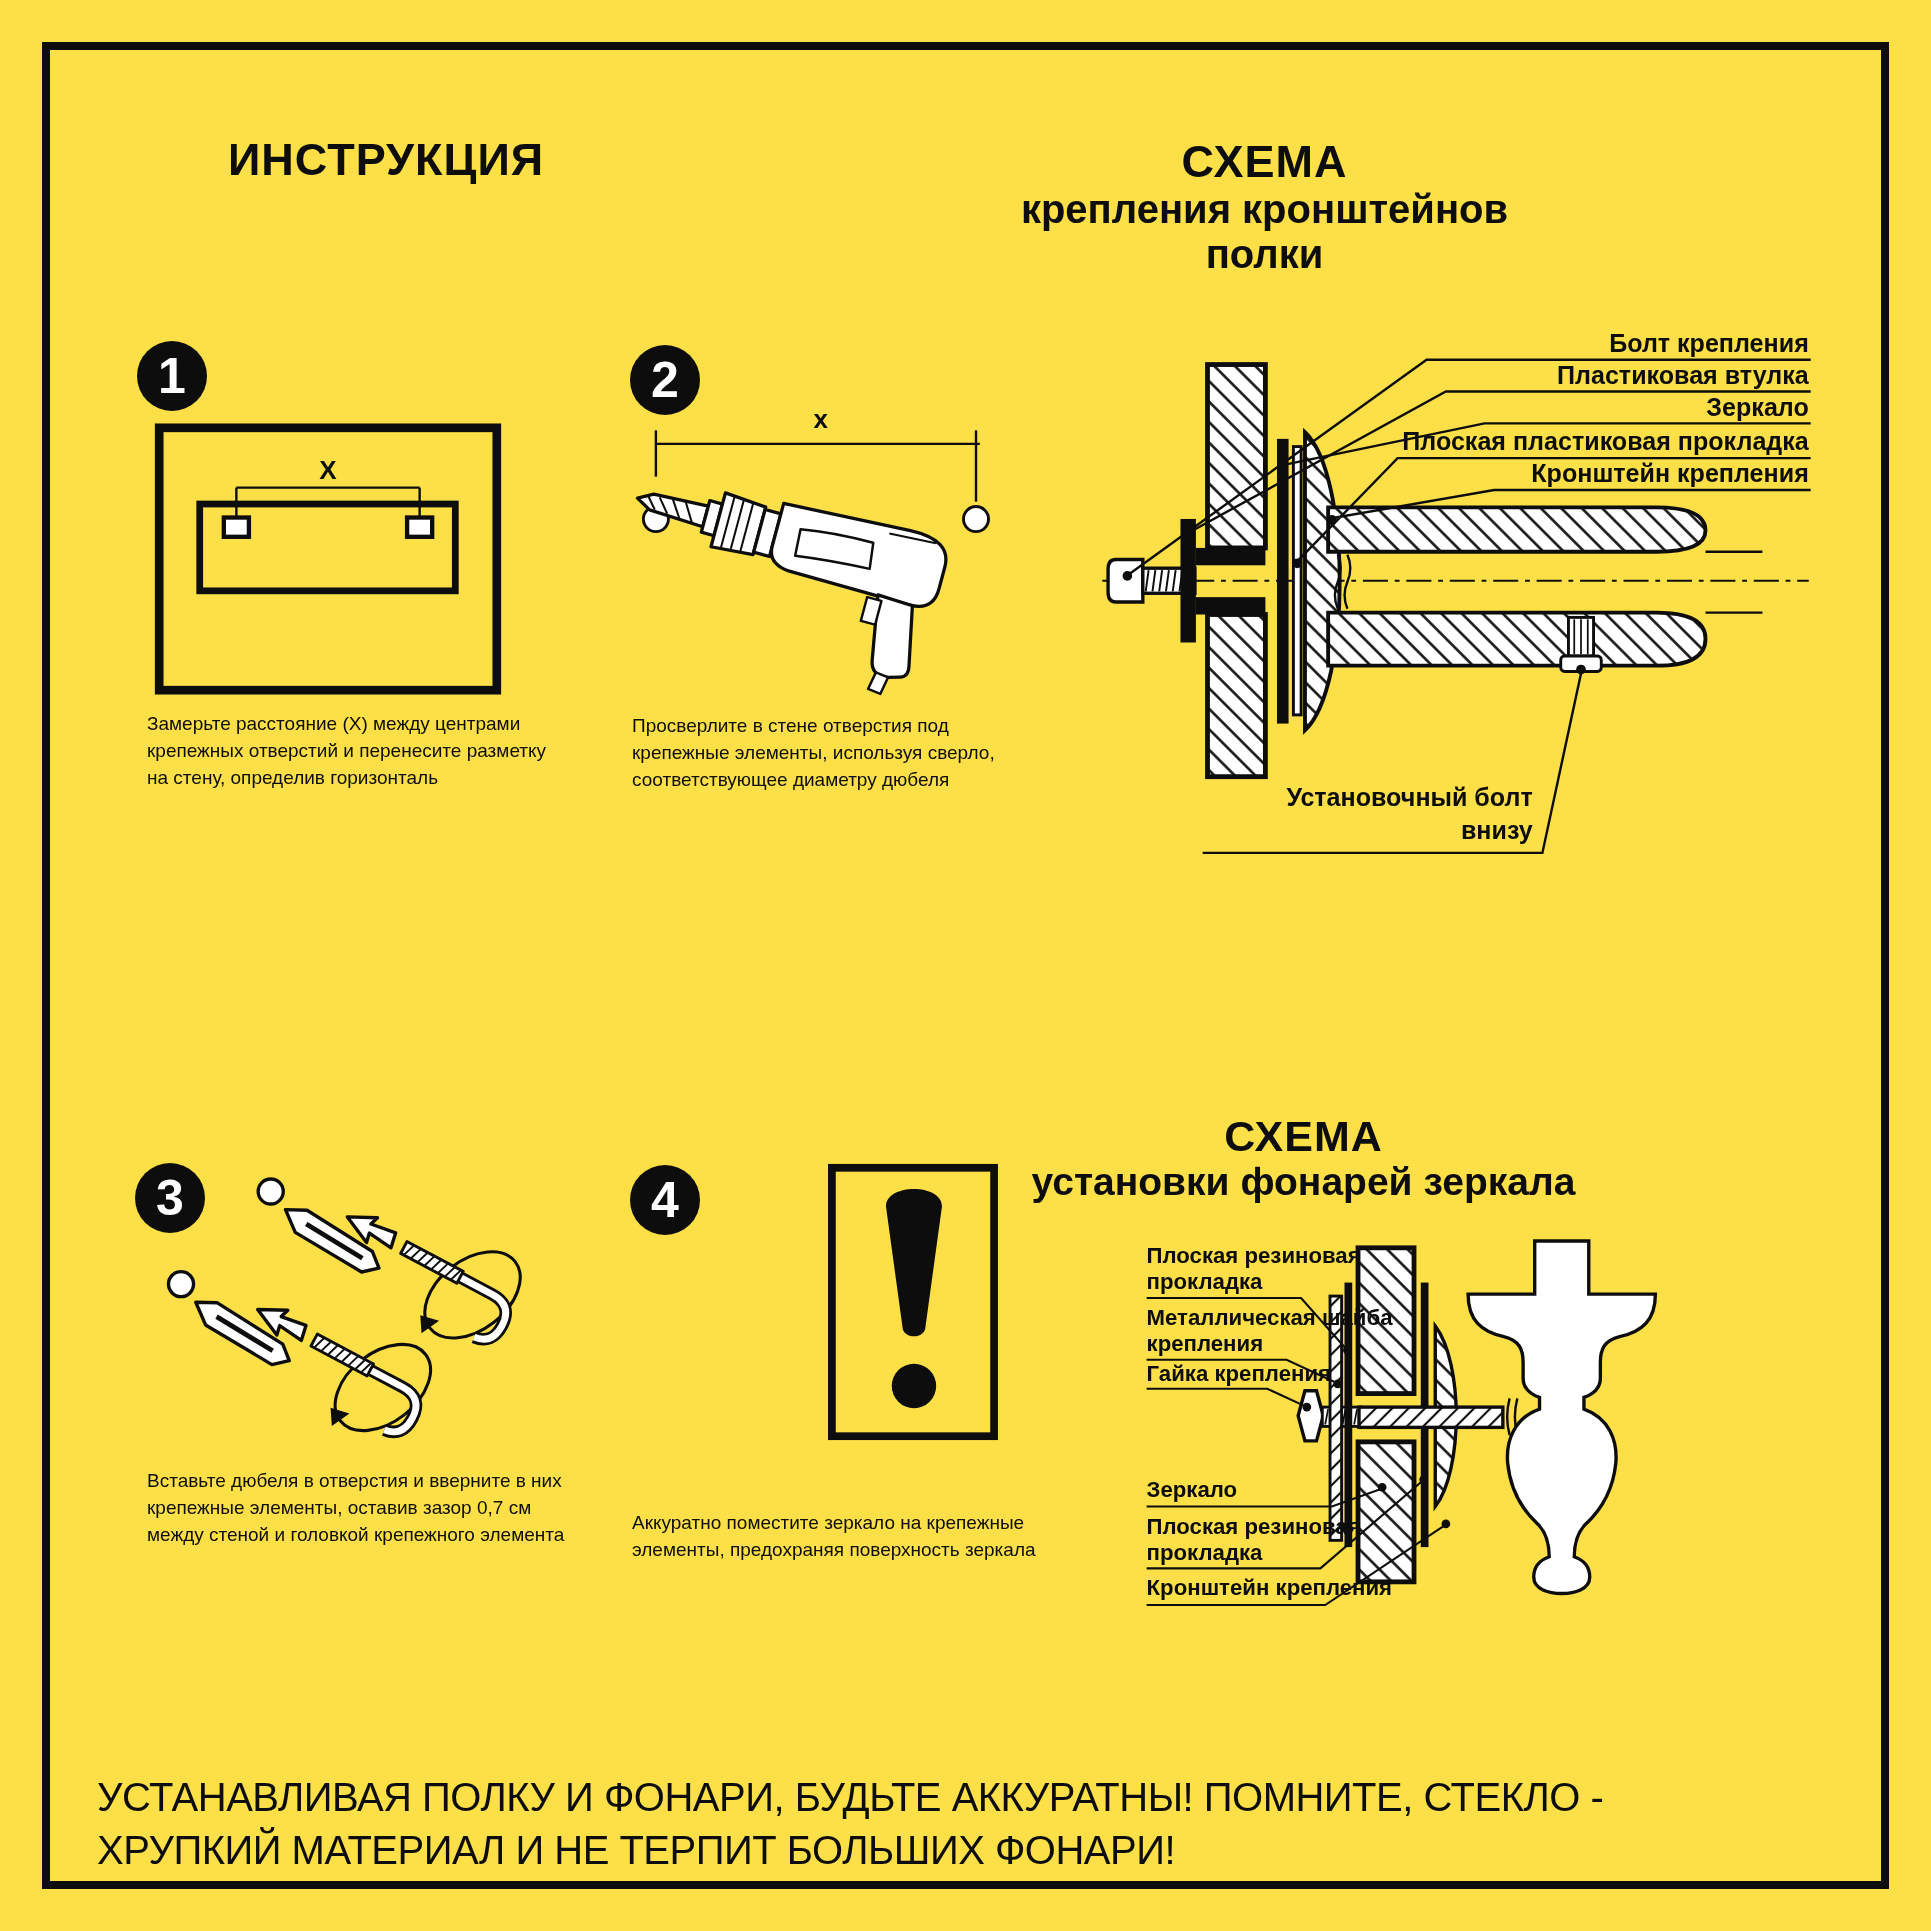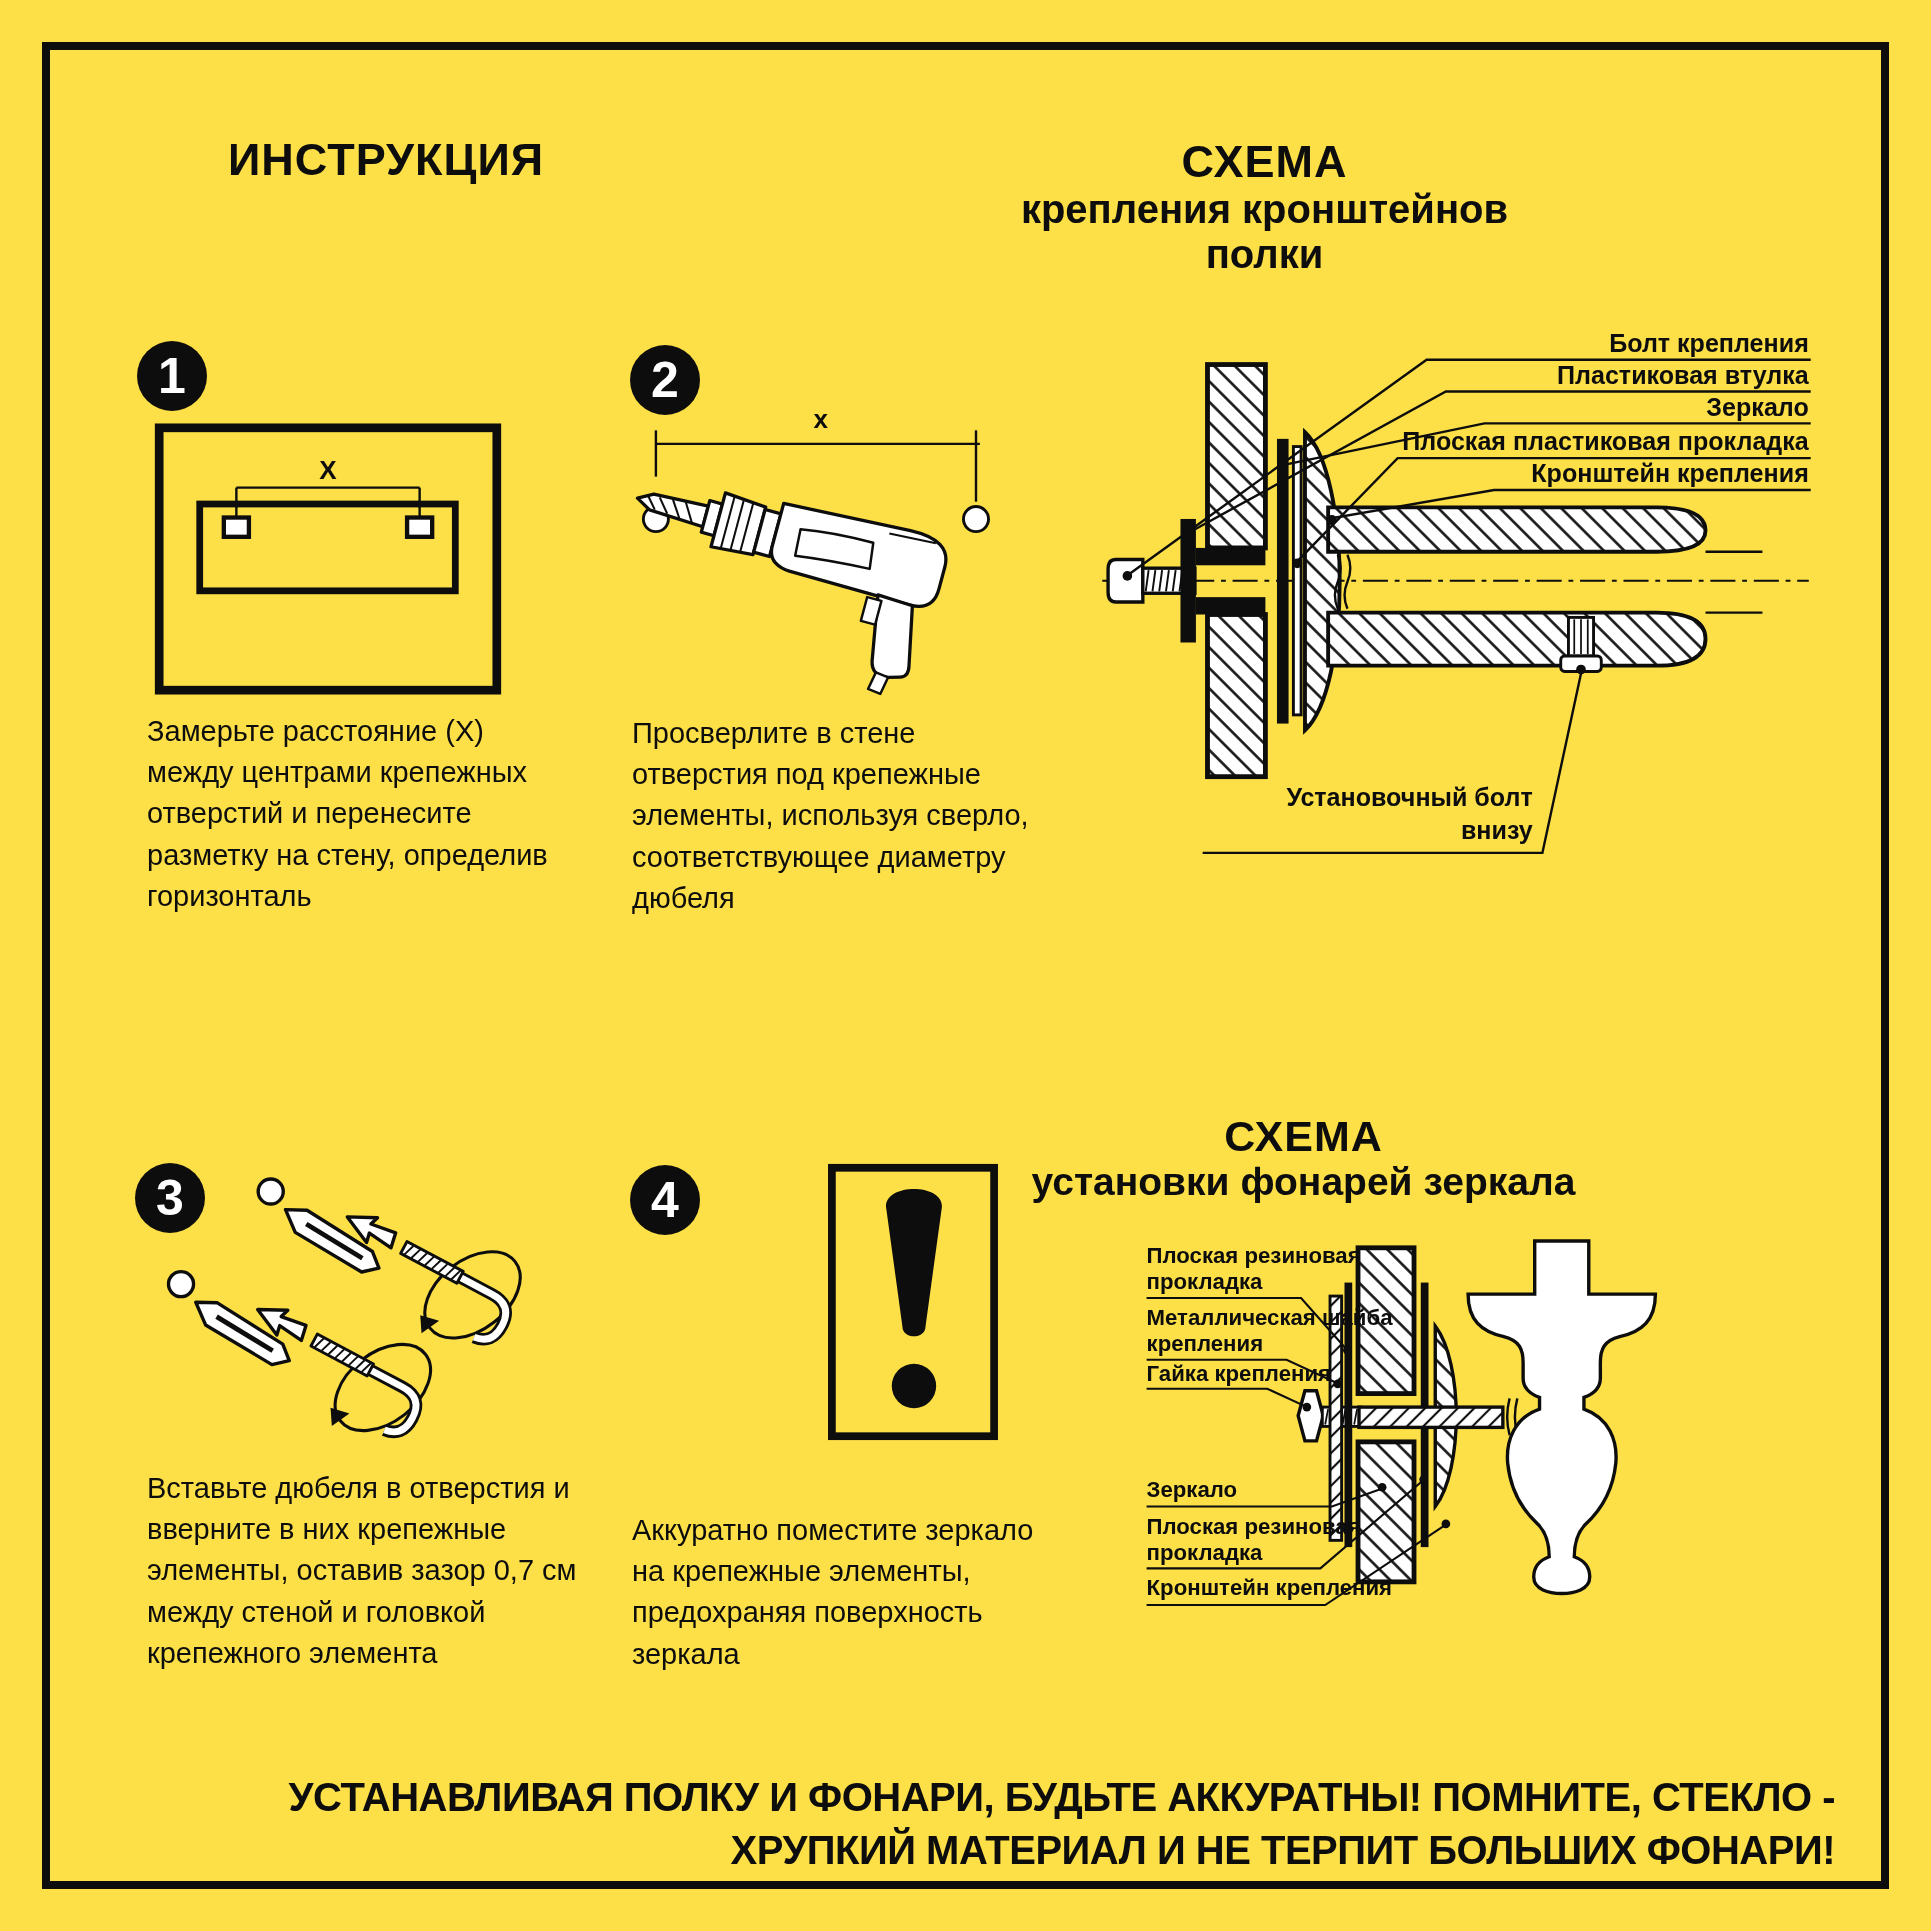--- a/index.html
+++ b/index.html
@@ -6,23 +6,23 @@
   .sheet{position:relative;width:1931px;height:1931px;background:#fde047;
          font-family:"Liberation Sans",sans-serif;color:#0d0d0d;overflow:hidden;}
   .frame{position:absolute;left:42px;top:42px;right:42px;bottom:42px;
          border:8.7px solid #0d0d0d;}
   .title{position:absolute;text-align:center;font-weight:bold;line-height:1.12;}
   .title .l1{font-size:45px;letter-spacing:1px;}
   .title .l2{font-size:40px;}
   .badge{position:absolute;width:70px;height:70px;border-radius:50%;background:#0d0d0d;
          color:#ffffff;font-weight:bold;font-size:50px;display:flex;
          align-items:center;justify-content:center;}
-  .step-text{position:absolute;font-size:29px;line-height:1.42;}
-  .warning{position:absolute;left:97px;top:1771px;width:1738px;text-align:right;
-           font-weight:bold;font-size:40px;line-height:1.33;letter-spacing:-0.5px;}
+  .step-text{position:absolute;font-size:19px;line-height:1.42;}
+  .warning{position:absolute;left:97px;top:1771px;width:1738px;text-align:left;
+           font-weight:normal;font-size:40px;line-height:1.33;letter-spacing:-0.5px;}
   svg{position:absolute;overflow:visible;}
   svg text{font-family:"Liberation Sans",sans-serif;fill:#0d0d0d;}
   .lbl{font-size:26px;font-weight:bold;}
   .lbl2{font-size:23px;font-weight:bold;}
   .dim{font-size:27px;font-weight:bold;}
 </style>
 </head>
 <body>
 
 <div class="sheet">

